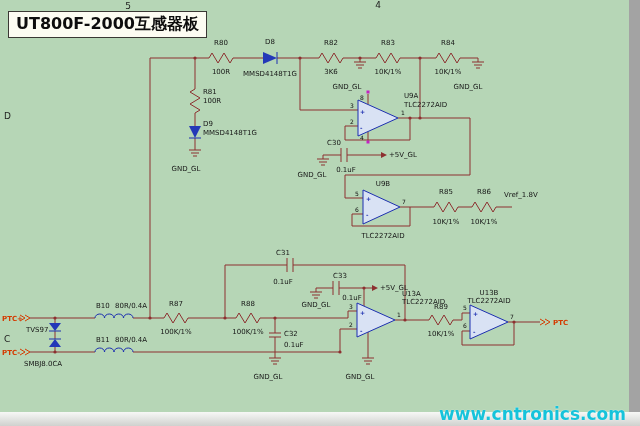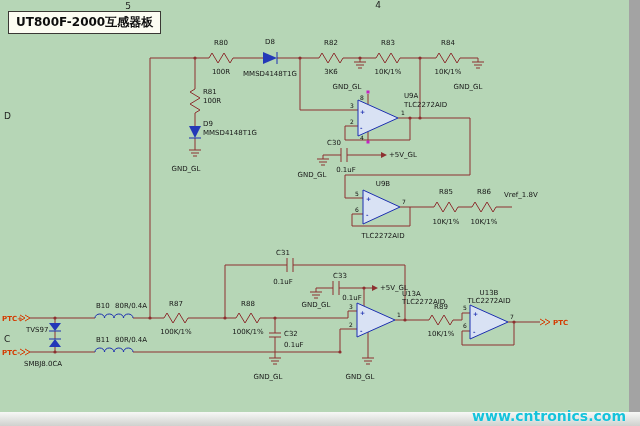--- a/index.html
+++ b/index.html
@@ -2,22 +2,22 @@
 <html><head>
 <meta charset="utf-8">
 <style>
   html,body{margin:0;padding:0;background:#888;}
   .stage{position:relative;width:640px;height:426px;background:#b6d6b6;overflow:hidden;
          font-family:"DejaVu Sans",sans-serif;}
   .right-strip{position:absolute;left:629px;top:0;width:11px;height:413px;background:#a3a3a3;}
   .bottom-strip{position:absolute;left:0;top:412px;width:640px;height:14px;
                 background:linear-gradient(#f7f8f6,#cfd1ce);}
   .titlebox{position:absolute;left:8px;top:11px;background:#fcfcf2;border:1px solid #3a3834;
-            padding:2px 7px;font-weight:bold;font-size:12px;color:#0d0d0d;white-space:nowrap;}
-  .watermark{position:absolute;right:14px;bottom:2px;font-weight:bold;font-size:14px;
+            padding:2px 7px;font-weight:bold;font-size:16px;color:#0d0d0d;white-space:nowrap;}
+  .watermark{position:absolute;right:14px;bottom:2px;font-weight:bold;font-size:17px;
              color:#16c3da;text-shadow:0 0 1px #ffffff;}
   svg text{font-family:"DejaVu Sans",sans-serif;font-size:7px;fill:#161616;}
   .tm{text-anchor:middle;}
   .pn{font-size:6px;fill:#0e0e0e;}
   .sgn{font-size:6px;fill:#1d2fb0;font-weight:bold;}
   .red{fill:#d43a00;font-weight:bold;}
   .grid{font-size:9px;fill:#222;}
   .w{stroke:#8d3030;stroke-width:1;fill:none;}
   .redw{stroke:#d43a00;stroke-width:1;fill:none;}
   .bl{stroke:#1d2fb0;stroke-width:1;fill:none;}

